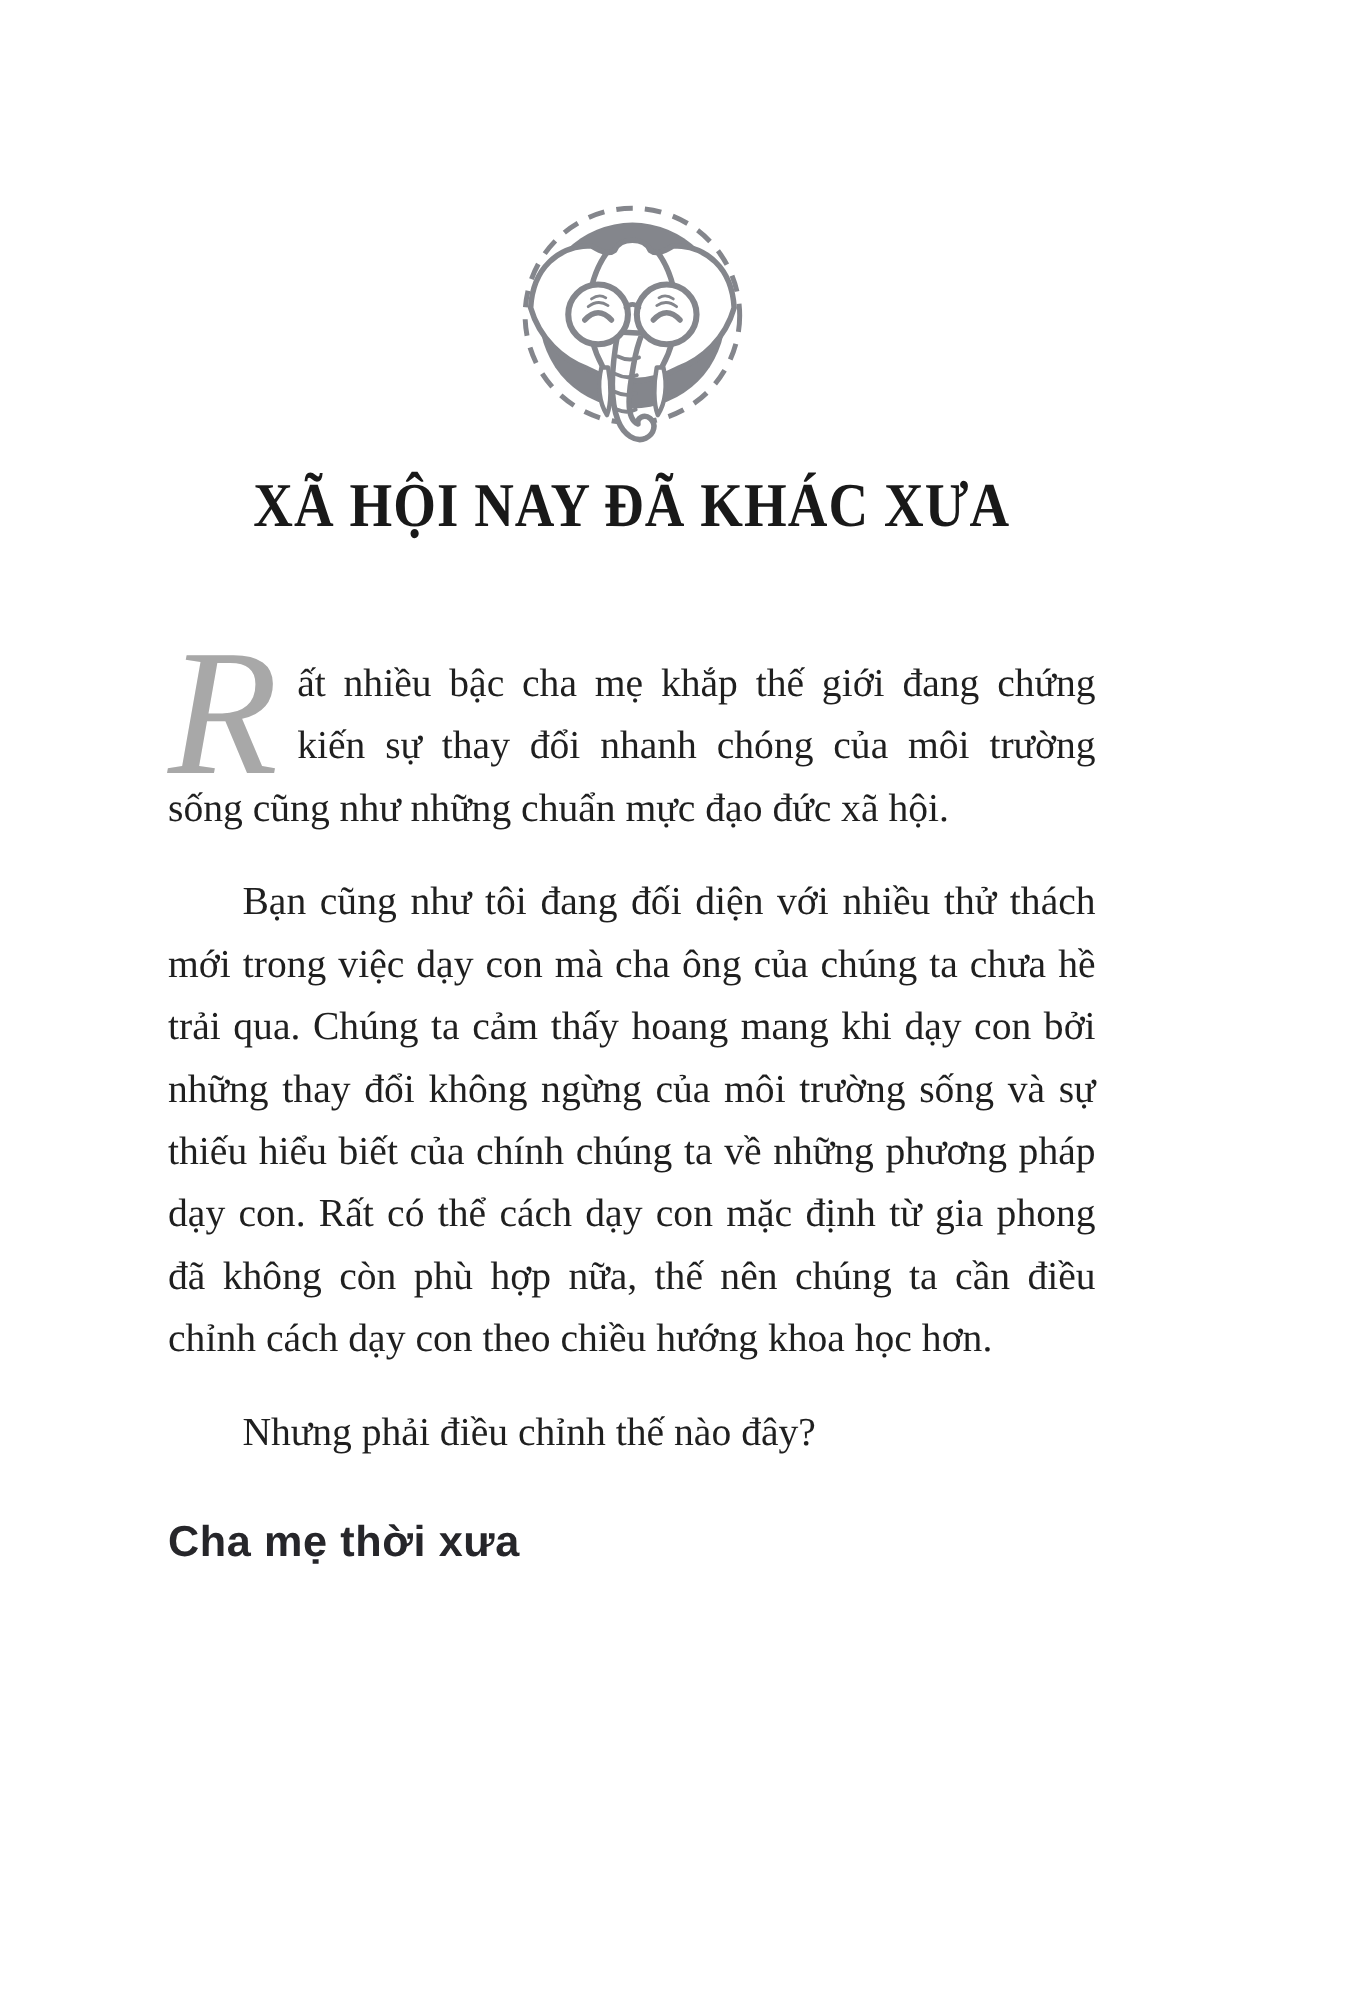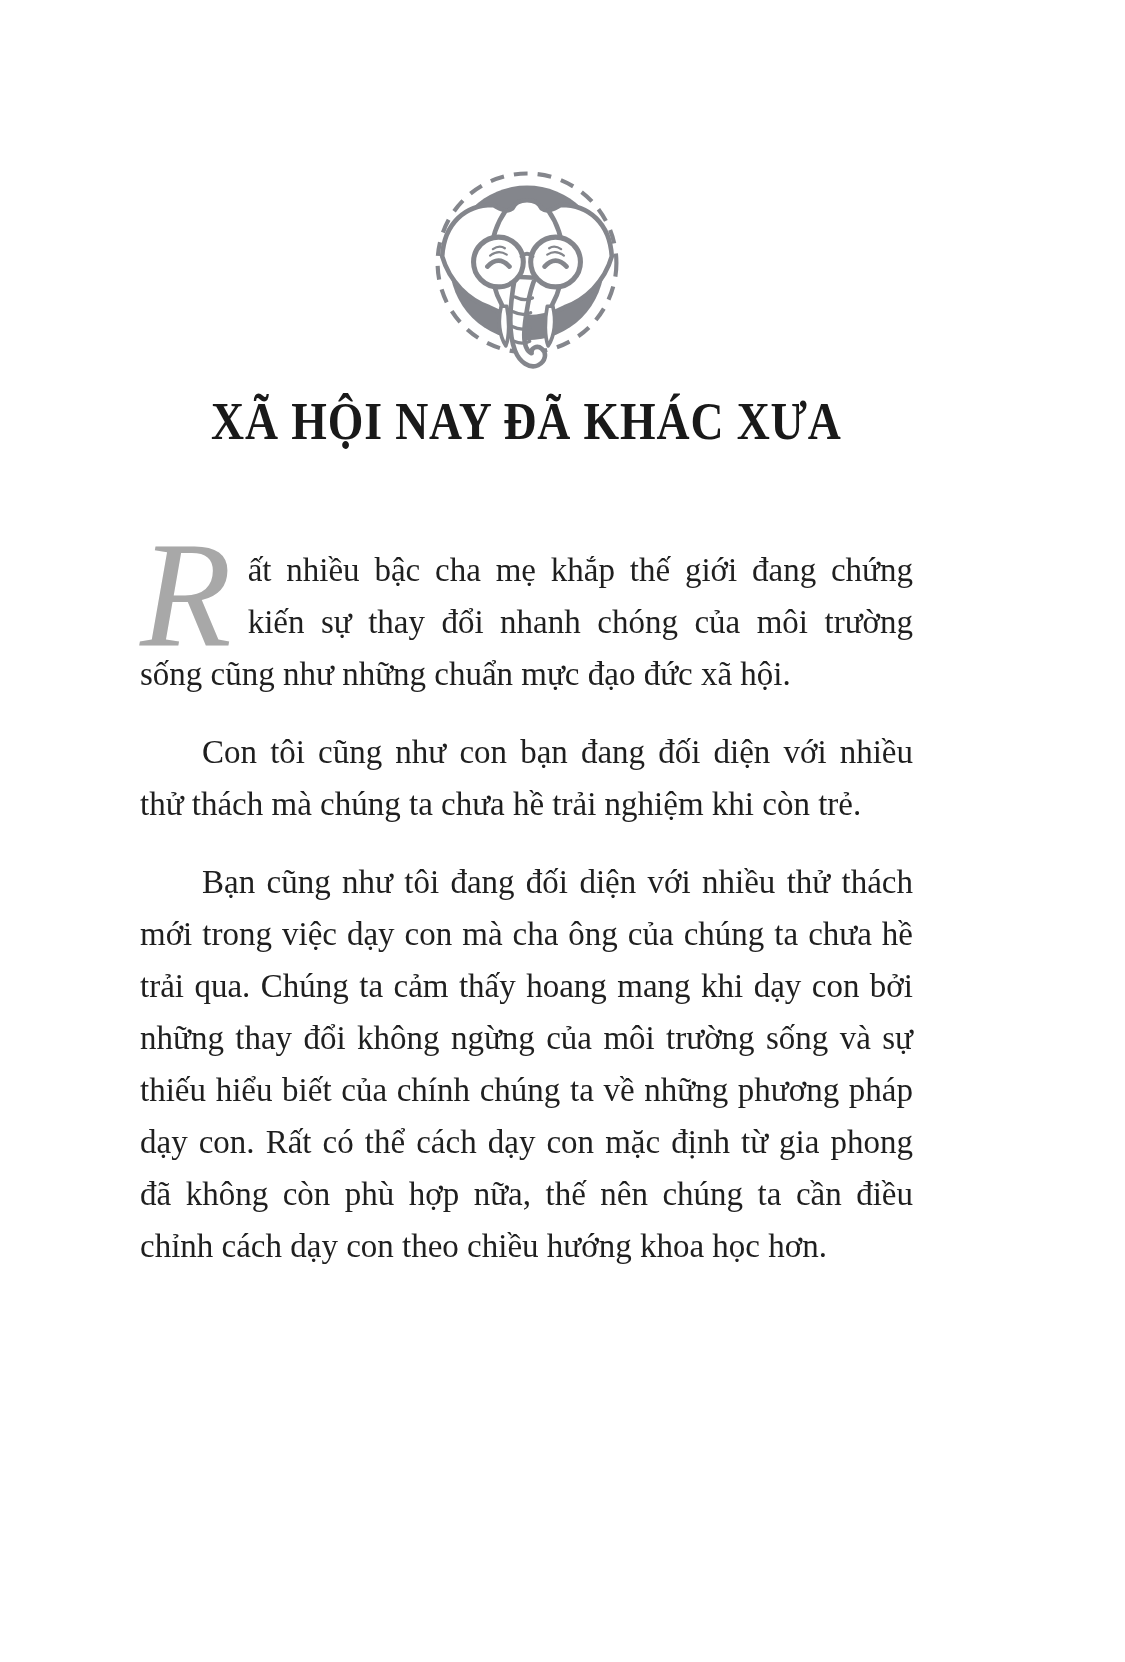--- a/index.html
+++ b/index.html
@@ -126,21 +126,22 @@
   <h1 class="chapter-title">
     <span class="squeeze">XÃ HỘI NAY ĐÃ KHÁC XƯA</span>
   </h1>
 
   <div class="body-text">
 
     <p class="para first">
       <span class="dropcap">R</span><span>ất nhiều bậc cha mẹ khắp thế giới đang chứng kiến sự thay đổi nhanh chóng của môi trường sống cũng như những chuẩn mực đạo đức xã hội.</span>
     </p>
 
-    <p class="para">Con tôi cũng như con bạn đang đối diện với nhiều thử thách mà chúng ta chưa hề trải nghiệm khi còn trẻ.</p>
 
     <p class="para">Bạn cũng như tôi đang đối diện với nhiều thử thách mới trong việc dạy con mà cha ông của chúng ta chưa hề trải qua. Chúng ta cảm thấy hoang mang khi dạy con bởi những thay đổi không ngừng của môi trường sống và sự thiếu hiểu biết của chính chúng ta về những phương pháp dạy con. Rất có thể cách dạy con mặc định từ gia phong đã không còn phù hợp nữa, thế nên chúng ta cần điều chỉnh cách dạy con theo chiều hướng khoa học hơn.</p>
 
+    <p class="para">Nhưng phải điều chỉnh thế nào đây?</p>
 
+    <h2 class="section-heading">Cha mẹ thời xưa</h2>
 
 
   </div>
 </div>
 
 </body></html>

